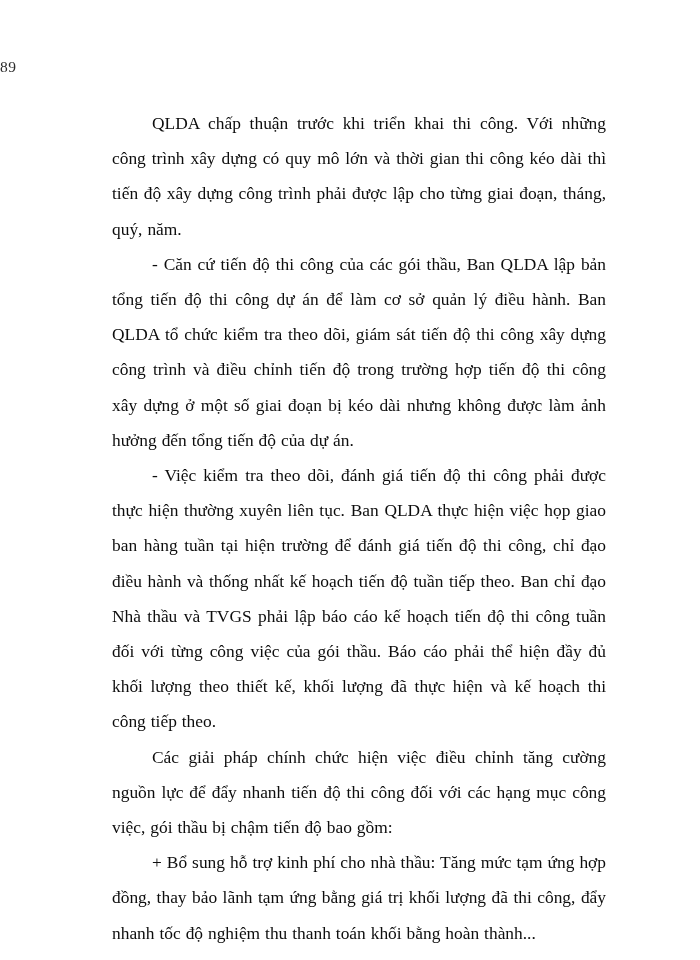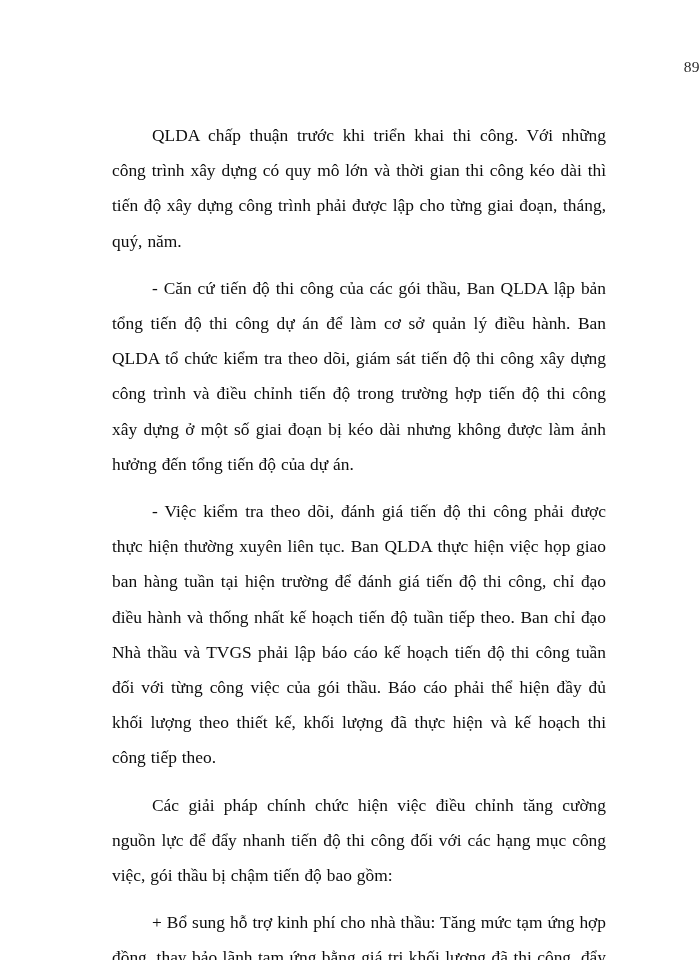--- a/index.html
+++ b/index.html
@@ -19,21 +19,21 @@
     width: 700px;
     height: 960px;
     background: #ffffff;
     box-sizing: border-box;
   }
   .page-number {
     position: absolute;
     top: 58px;
     left: 0;
     width: 700px;
-    text-align: right;
+    text-align: left;
     font-size: 15.5px;
     letter-spacing: 0.4px;
     color: #2b2b2b;
   }
   .body-text {
     position: absolute;
     top: 106px;
     left: 112px;
     width: 494px;
     font-size: 17.4px;
@@ -44,33 +44,32 @@
   }
   .para {
     margin: 0;
     text-indent: 40px;
     text-align: justify;
     text-justify: inter-word;
   }
   
   .para {
     word-spacing: 0.6px;
-    margin-top: 12px;
   }
 </style>
 </head>
 <body>
 
 <div class="page">
 
   <div class="page-number">89</div>
 
   <div class="body-text">
     <p class="para">QLDA chấp thuận trước khi triển khai thi công. Với những công trình xây dựng có quy mô lớn và thời gian thi công kéo dài thì tiến độ xây dựng công trình phải được lập cho từng giai đoạn, tháng, quý, năm.</p>
     <p class="para">- Căn cứ tiến độ thi công của các gói thầu, Ban QLDA lập bản tổng tiến độ thi công dự án để làm cơ sở quản lý điều hành. Ban QLDA tổ chức kiểm tra theo dõi, giám sát tiến độ thi công xây dựng công trình và điều chỉnh tiến độ trong trường hợp tiến độ thi công xây dựng ở một số giai đoạn bị kéo dài nhưng không được làm ảnh hưởng đến tổng tiến độ của dự án.</p>
     <p class="para">- Việc kiểm tra theo dõi, đánh giá tiến độ thi công phải được thực hiện thường xuyên liên tục. Ban QLDA thực hiện việc họp giao ban hàng tuần tại hiện trường để đánh giá tiến độ thi công, chỉ đạo điều hành và thống nhất kế hoạch tiến độ tuần tiếp theo. Ban chỉ đạo Nhà thầu và TVGS phải lập báo cáo kế hoạch tiến độ thi công tuần đối với từng công việc của gói thầu. Báo cáo phải thể hiện đầy đủ khối lượng theo thiết kế, khối lượng đã thực hiện và kế hoạch thi công tiếp theo.</p>
     <p class="para">Các giải pháp chính chức hiện việc điều chỉnh tăng cường nguồn lực để đẩy nhanh tiến độ thi công đối với các hạng mục công việc, gói thầu bị chậm tiến độ bao gồm:</p>
-    <p class="para">+ Bổ sung hỗ trợ kinh phí cho nhà thầu: Tăng mức tạm ứng hợp đồng, thay bảo lãnh tạm ứng bằng giá trị khối lượng đã thi công, đẩy nhanh tốc độ nghiệm thu trong toán khối lượng hoàn thành...</p>
+    <p class="para">+ Bổ sung hỗ trợ kinh phí cho nhà thầu: Tăng mức tạm ứng hợp đồng, thay bảo lãnh tạm ứng bằng giá trị khối lượng đã thi công, đẩy nhanh tốc độ nghiệm thu thanh toán khối bằng hoàn thành...</p>
     <p class="para">+ Yêu cầu Nhà thầu bổ sung thêm mũi thi công, bổ sung thêm máy móc thiết bị, nhân công...</p>
 
   </div>
 
 </div>
 
 </body></html>

